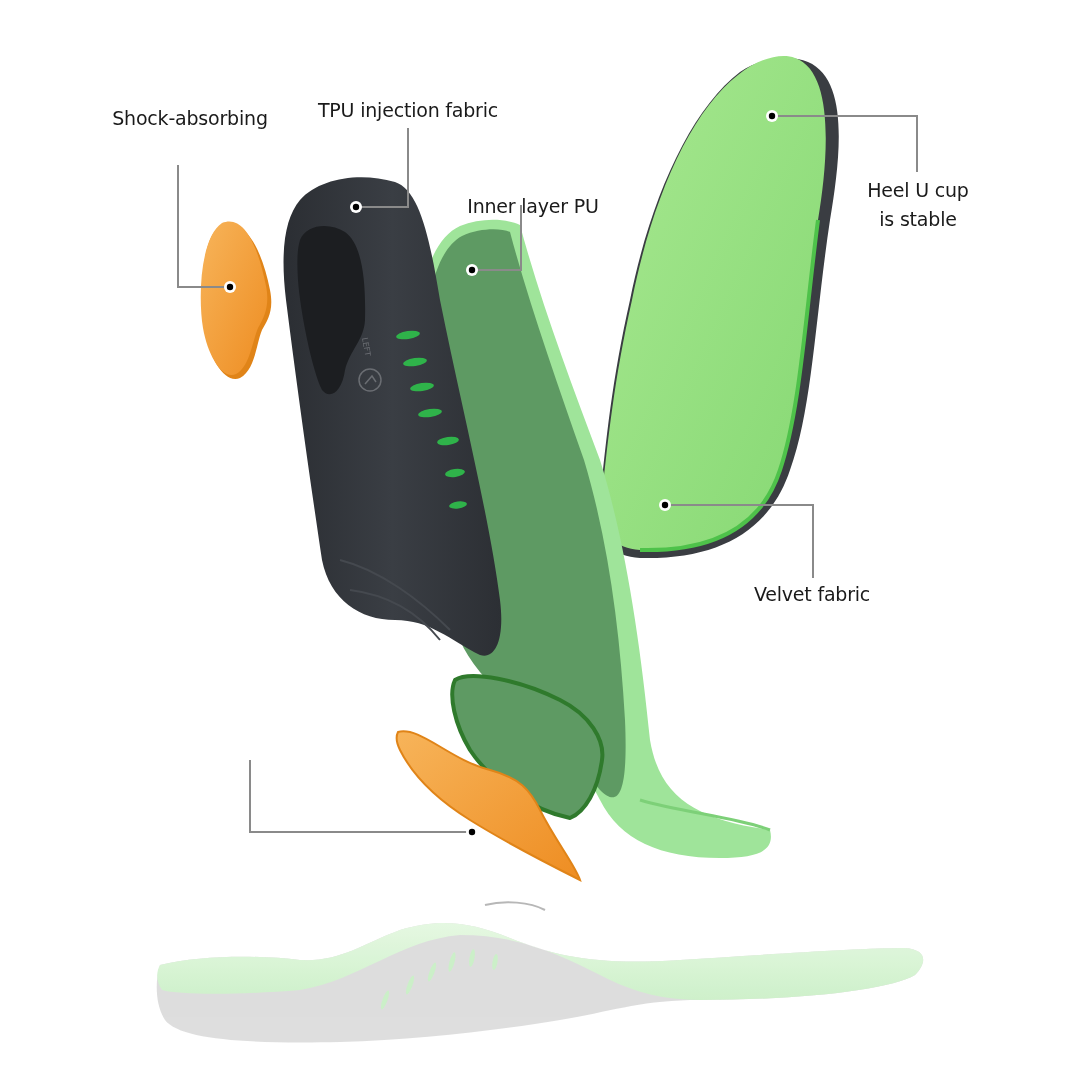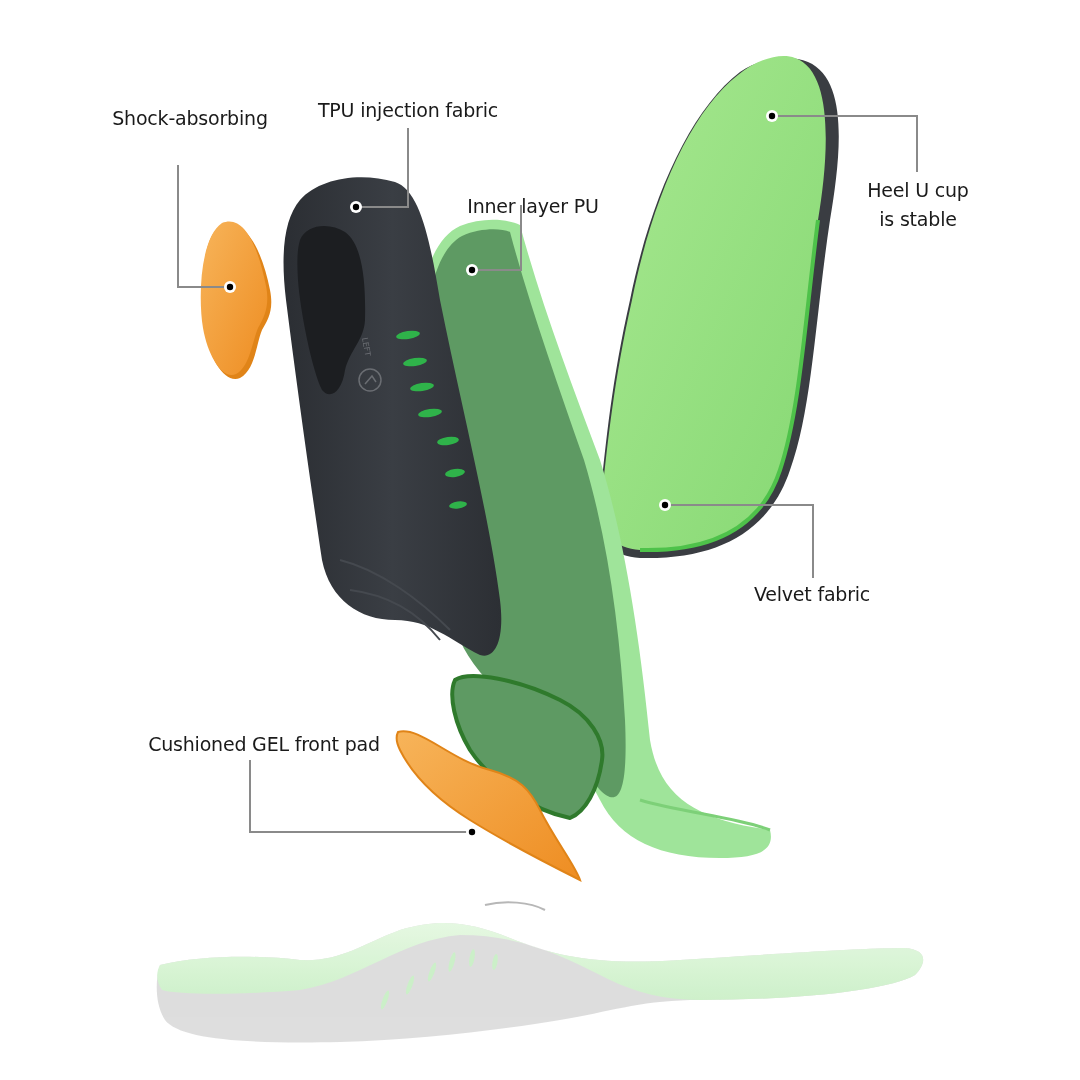--- a/index.html
+++ b/index.html
@@ -146,17 +146,14 @@
 
   <div class="label" style="left:858px; top:176px; width:120px;">
     <div>Heel U cup</div>
     <div>is stable</div>
   </div>
 
   <div class="label" style="left:748px; top:580px; width:128px;">
     <div>Velvet fabric</div>
   </div>
 
-  <div class="label" style="left:144px; top:730px; width:240px;">
-    <div>Cushioned GEL front pad</div>
-  </div>
 
 </div>
 
 </body></html>

